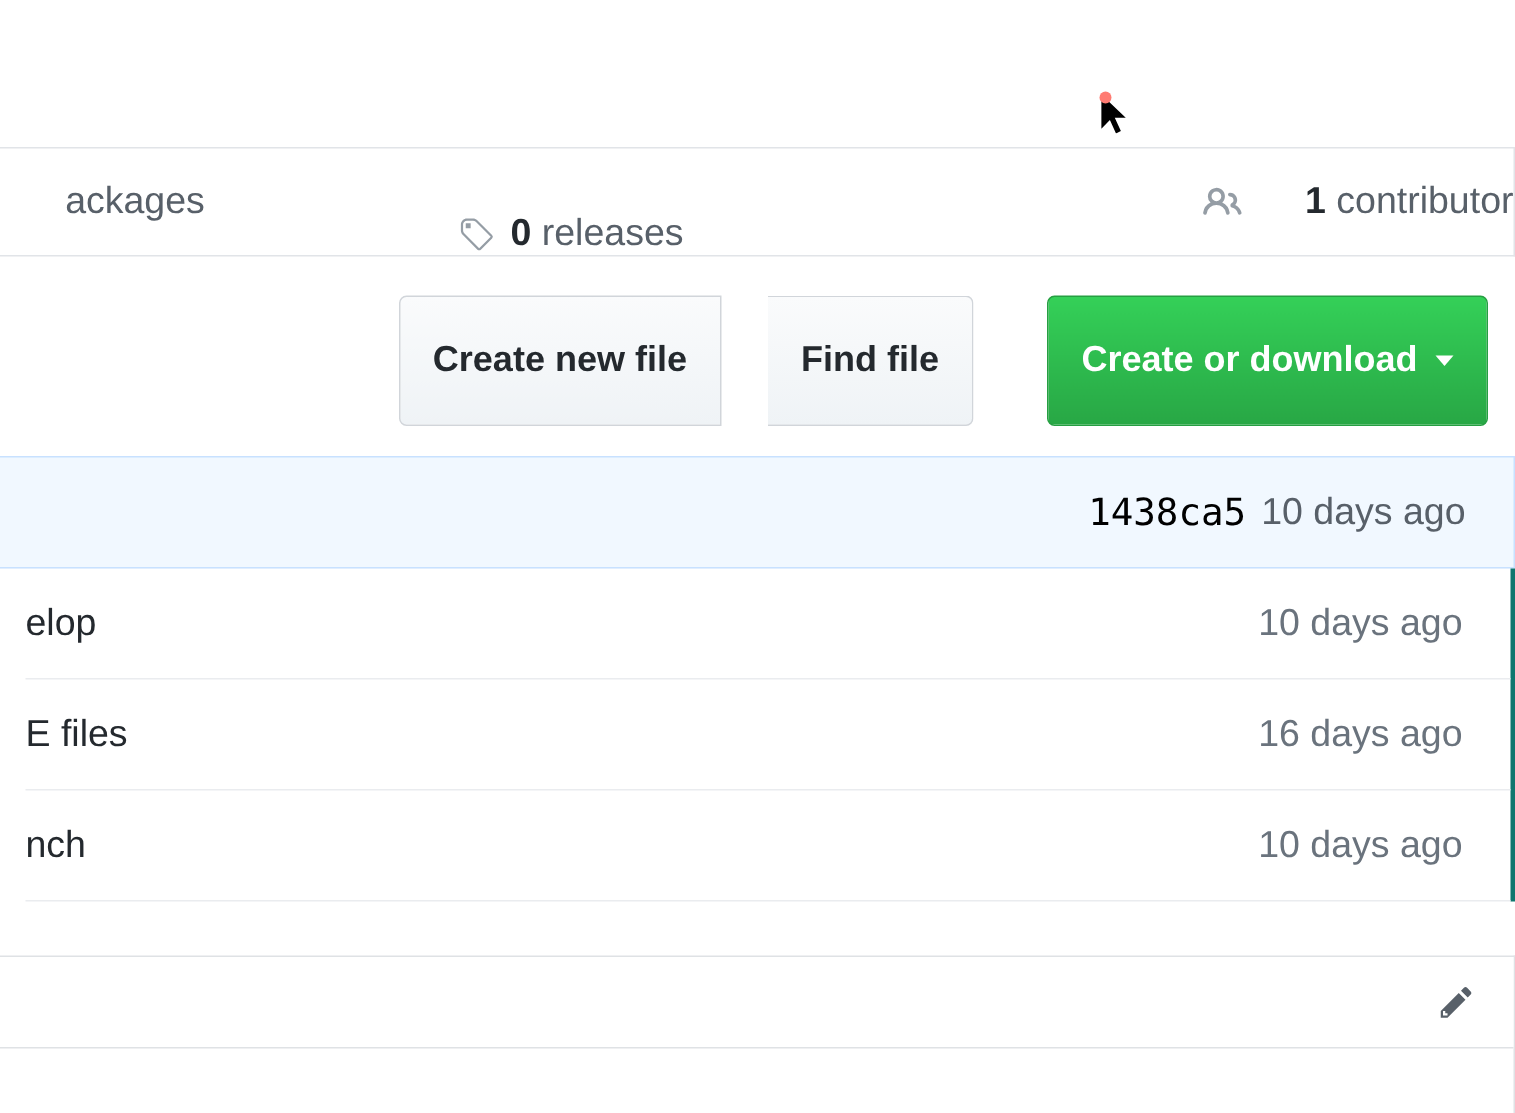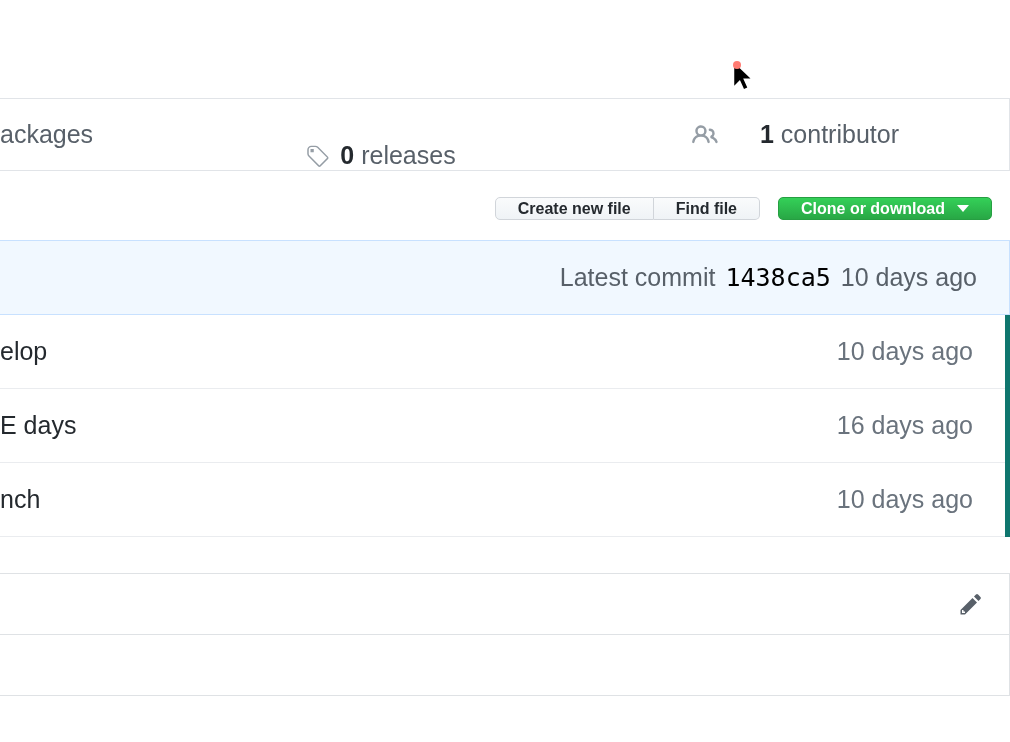--- a/index.html
+++ b/index.html
@@ -34,60 +34,61 @@
       gap: 10px;
       font-size: 25px;
       color: #586069;
       white-space: nowrap;
     }
     .stats-item .count {
       font-weight: 600;
       color: #24292e;
     }
     .stats-item.packages {
-      justify-content: flex-start;
+      justify-content: center;
       padding-left: 0;
       flex: 0 0 180px;
     }
     .stats-item.releases {
       flex: 0 0 400px;
       align-items: flex-end;
     }
     .stats-item.contributor {
       flex: 1;
-      justify-content: center;
+      justify-content: flex-end;
       gap: 40px;
     }
     .icon {
       display: inline-flex;
       align-items: center;
     }
     .icon svg {
       fill: #959da5;
     }
     .action-bar {
       display: flex;
       justify-content: flex-end;
       padding: 26px 18px 0 0;
       gap: 18px;
       align-items: center;
     }
     .btn-group {
       display: flex;
     }
     .btn {
-      font-size: 16px;
+      font-size: 24px;
       font-weight: 600;
-      padding: 1px 22px;
+      padding: 28px 22px;
       background: linear-gradient(#fafbfc, #eff3f6);
       border: 1px solid #d1d5da;
       color: #24292e;
       cursor: pointer;
       white-space: nowrap;
       line-height: 1.2;
+      margin-left: 31px;
     }
     .btn-group .btn:not(:first-child) {
       border-left: none;
     }
     .btn-group .btn:first-child {
       border-radius: 5px 0 0 5px;
     }
     .btn-group .btn:last-child {
       border-radius: 0 5px 5px 0;
     }
@@ -121,21 +122,22 @@
       align-items: center;
       font-size: 25px;
       color: #586069;
       gap: 10px;
     }
     .commit-sha {
       color: #000000;
       font-family: SFMono-Regular, Consolas, monospace;
     }
     .file-list {
-      border-right: 5px solid #0f766e;
+      border-right: 3px solid #0f766e;
+      margin-left: 17px;
     }
     .file-row {
       display: flex;
       justify-content: space-between;
       align-items: center;
       padding: 22px 32px 22px 0;
       border-bottom: 1px solid #eaecef;
       font-size: 25px;
       color: #586069;
     }
@@ -211,38 +213,37 @@
     </span>
   </div>
 </div>
 
 <div class="action-bar">
   <div class="btn-group">
     <button class="btn">Create new file</button>
     <button class="btn">Find file</button>
   </div>
   <button class="btn btn-primary">
-    <span>Clone or download</span>
+    <span>Create or download</span>
     <span class="caret"></span>
   </button>
 </div>
 
 <div class="commit-bar">
-  <span>Latest commit</span>
   <span class="commit-sha">1438ca5</span>
   <span>10 days ago</span>
 </div>
 
 <div class="file-list">
   <div class="file-row">
     <span class="left-fragment">elop</span>
     <span class="time">10 days ago</span>
   </div>
   <div class="file-row">
-    <span class="left-fragment">E days</span>
+    <span class="left-fragment">E files</span>
     <span class="time">16 days ago</span>
   </div>
   <div class="file-row">
     <span class="left-fragment">nch</span>
     <span class="time">10 days ago</span>
   </div>
 </div>
 
 <div class="readme-box">
   <div class="readme-header">

